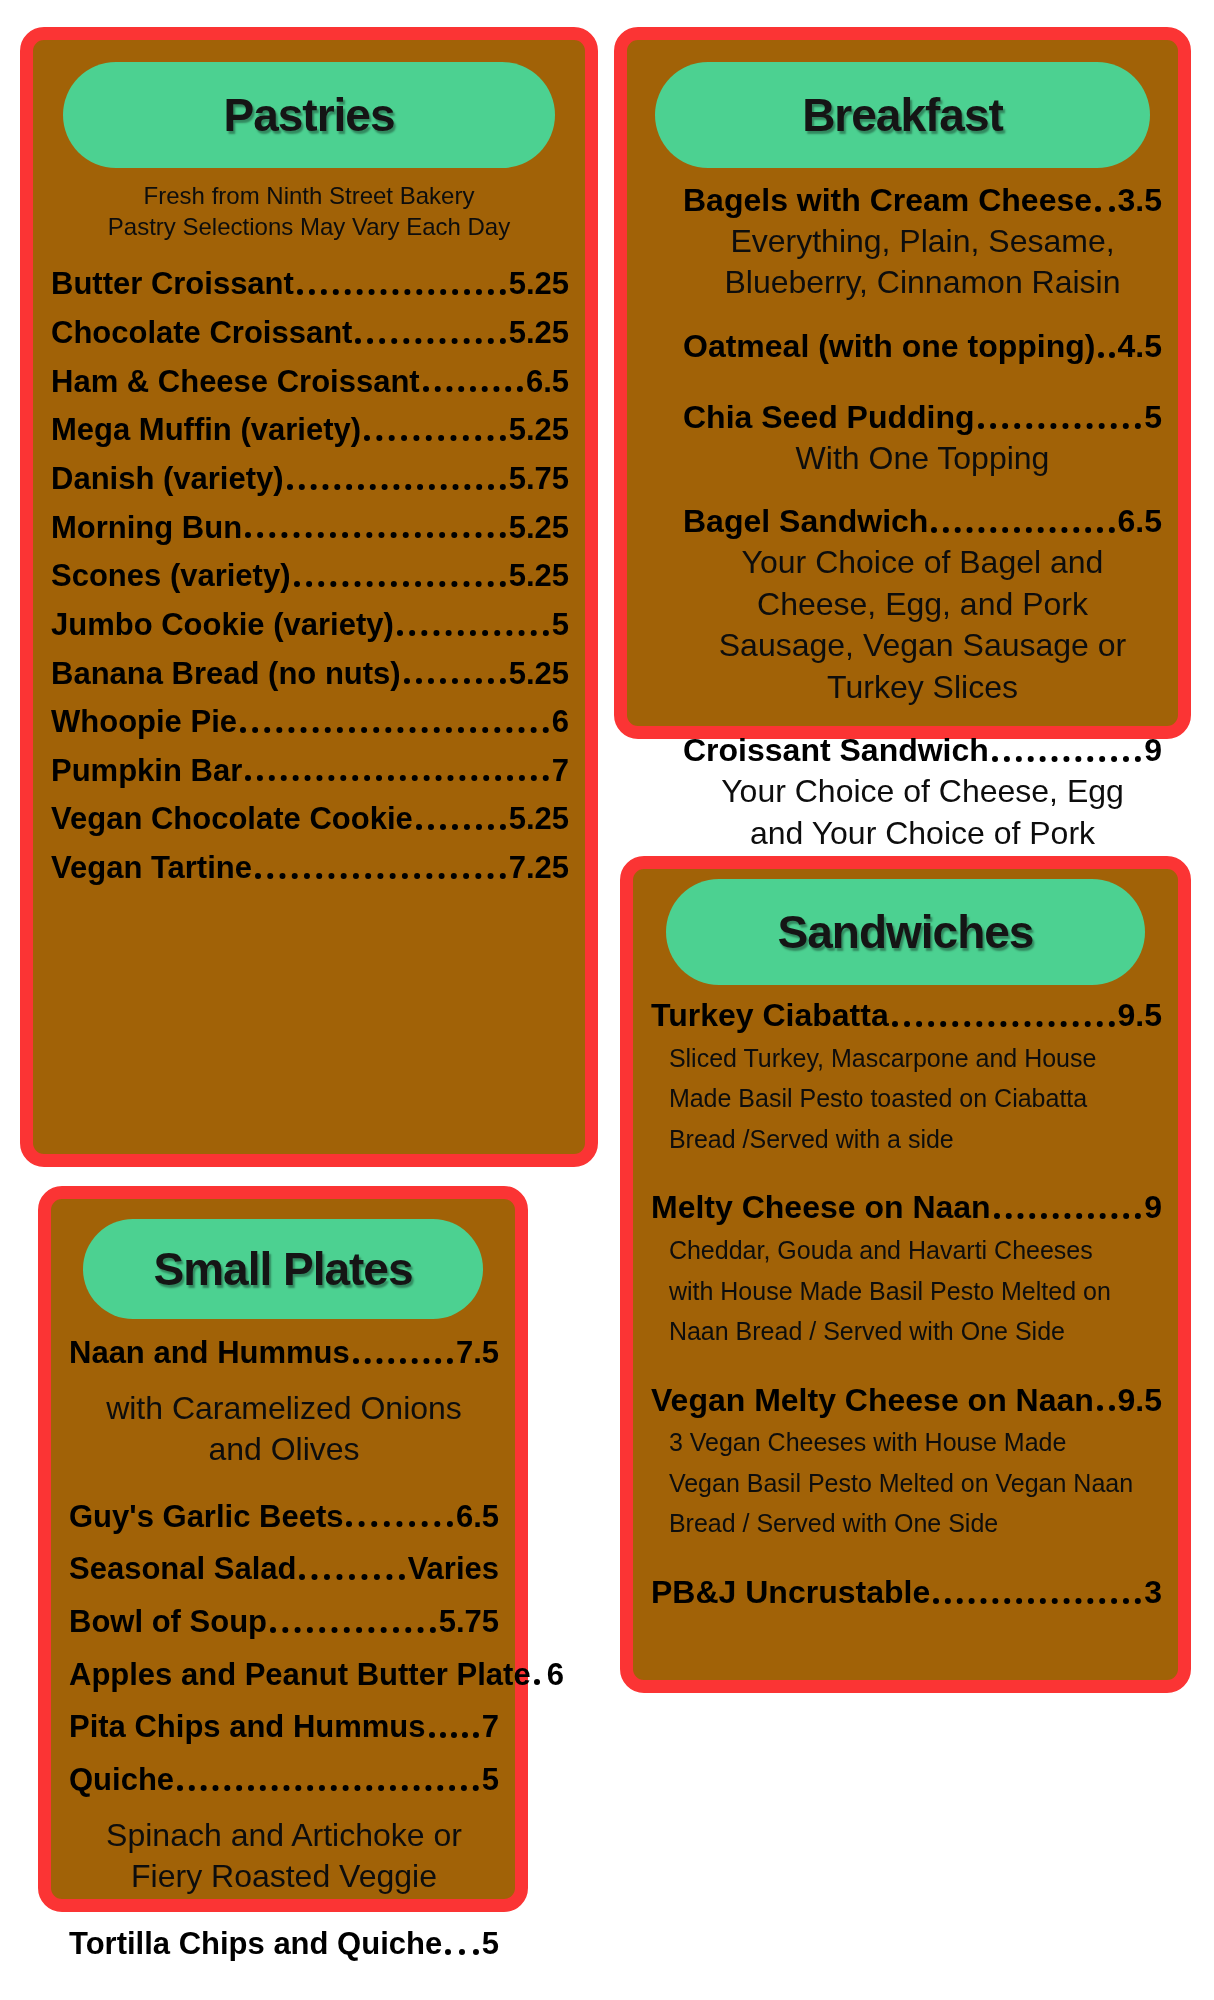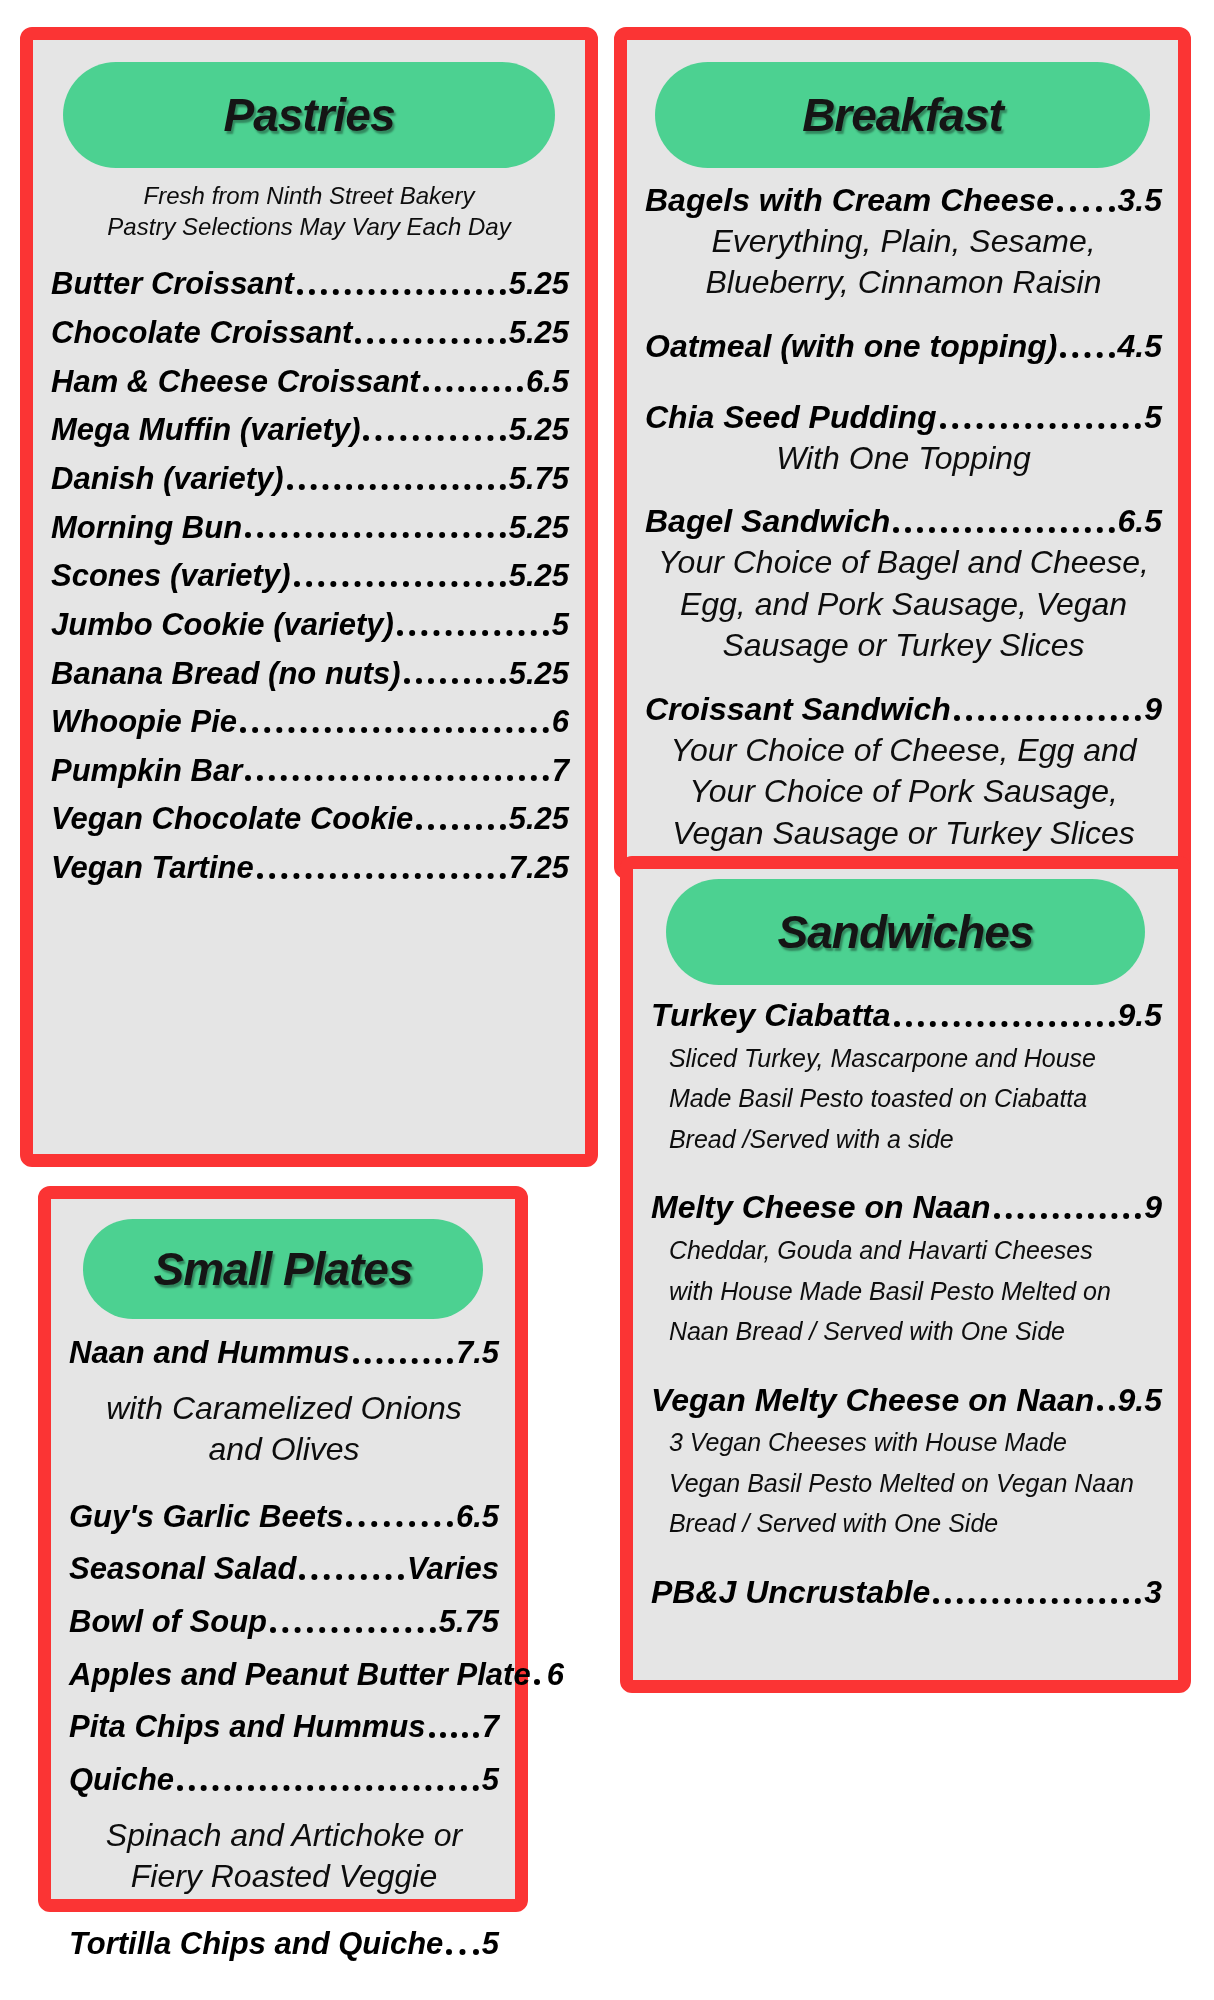--- a/index.html
+++ b/index.html
@@ -1,25 +1,25 @@
 <!DOCTYPE html>
 <html><head>
 <meta charset="utf-8">
 <style>
   html,body{margin:0;padding:0;background:#ffffff;}
   body{
     width:1214px;height:2000px;position:relative;overflow:hidden;
     font-family:"Liberation Sans", sans-serif;color:#000;
   }
   .card{
-    position:absolute;background:#e5e5e5;box-sizing:border-box;
-    border:13px solid var(--red,#FB3434);border-radius:12px;font-style:italic;
+    position:absolute;background:#a16207;box-sizing:border-box;
+    border:13px solid var(--red,#FB3434);border-radius:24px;
   }
   #card-pastries{left:20px;top:27px;width:578px;height:1140px;}
-  #card-breakfast{left:614px;top:27px;width:577px;height:852px;}
+  #card-breakfast{left:614px;top:27px;width:577px;height:712px;}
   #card-smallplates{left:38px;top:1186px;width:490px;height:726px;}
   #card-sandwiches{left:620px;top:856px;width:571px;height:837px;}
 
   .pill{
     background:var(--green,#4CD191);border-radius:56px;
     display:flex;align-items:center;justify-content:center;
     height:106px;margin:22px auto 0 auto;
   }
   #card-pastries .pill{width:89%;}
   #card-breakfast .pill{width:90%;}
@@ -30,21 +30,21 @@
     text-shadow:2px 3px 2px rgba(0,0,0,0.35);
     letter-spacing:-1px;
   }
 
   .subtitle{
     text-align:center;font-size:24px;line-height:1.3;
     margin:12px 0 10px 0;color:#0d0d0d;
   }
 
   .menu{padding:14px 16px 0 18px;}
-  #card-breakfast .menu{}
+  #card-breakfast .menu{margin-left:38px;}
   #card-sandwiches .menu{padding-top:12px;}
   #card-smallplates .menu{padding-top:16px;}
 
   .row{
     display:flex;align-items:flex-end;
     font-weight:bold;font-size:31px;line-height:1.15;color:#000;
   }
   #card-breakfast .row,#card-sandwiches .row{font-size:32px;}
   .iname{white-space:nowrap;}
   .iprice{white-space:nowrap;}

